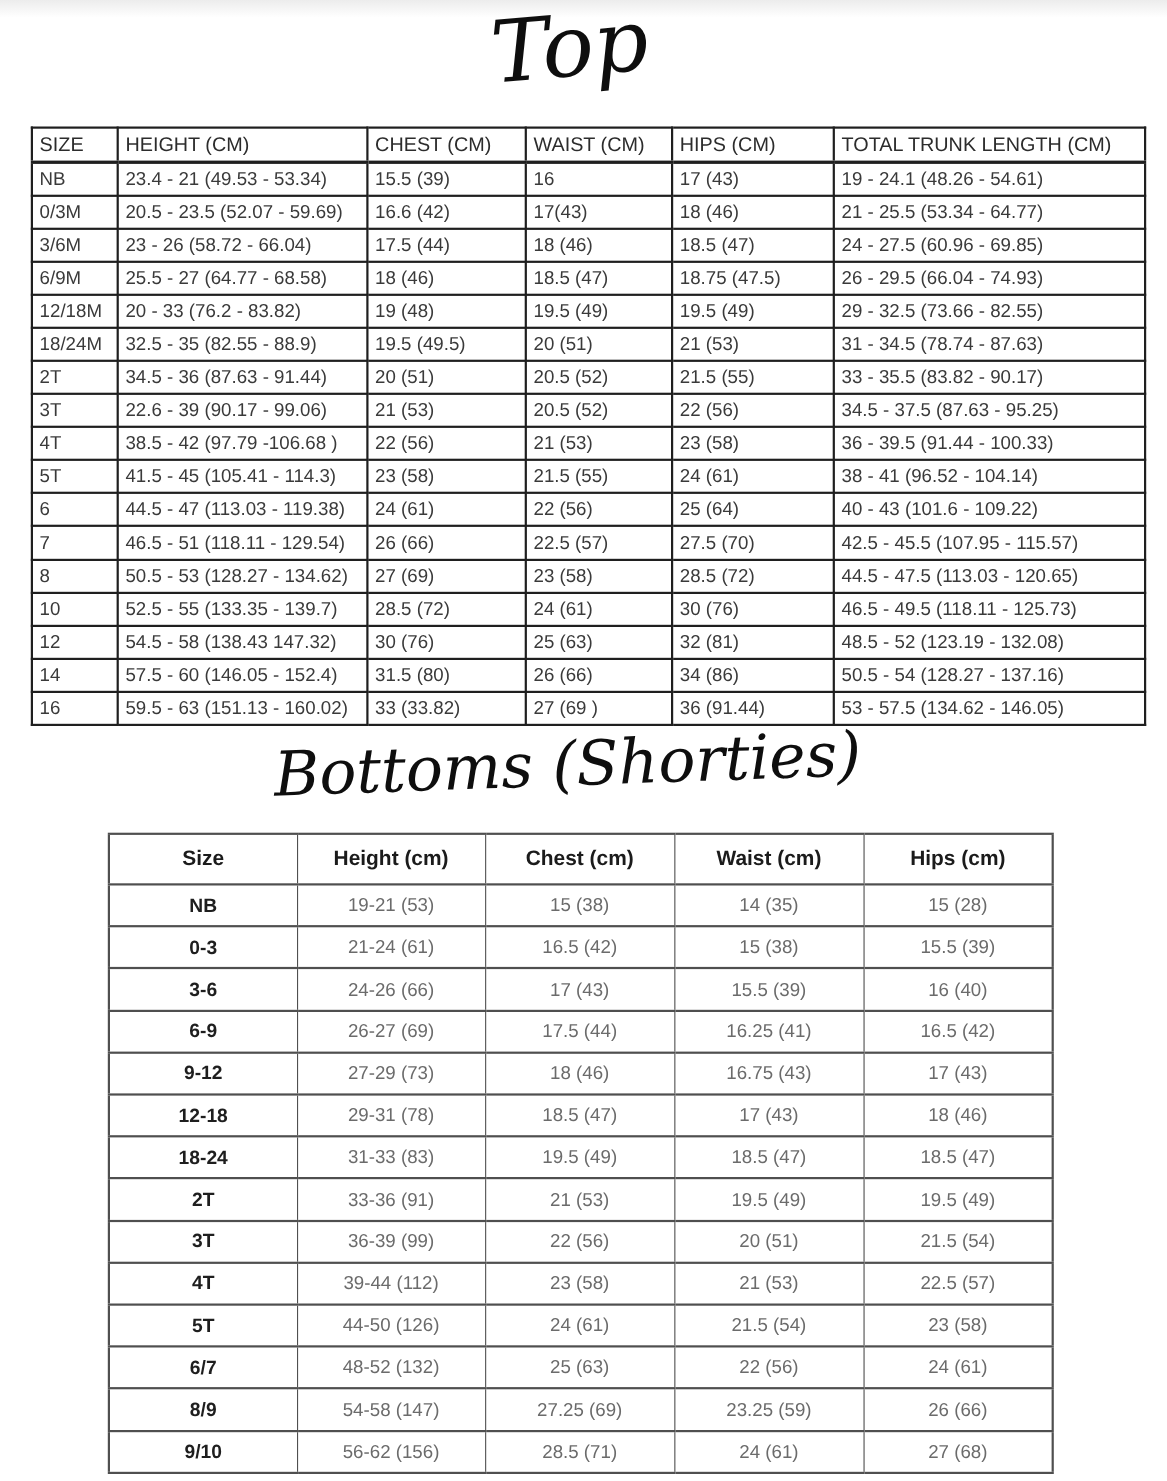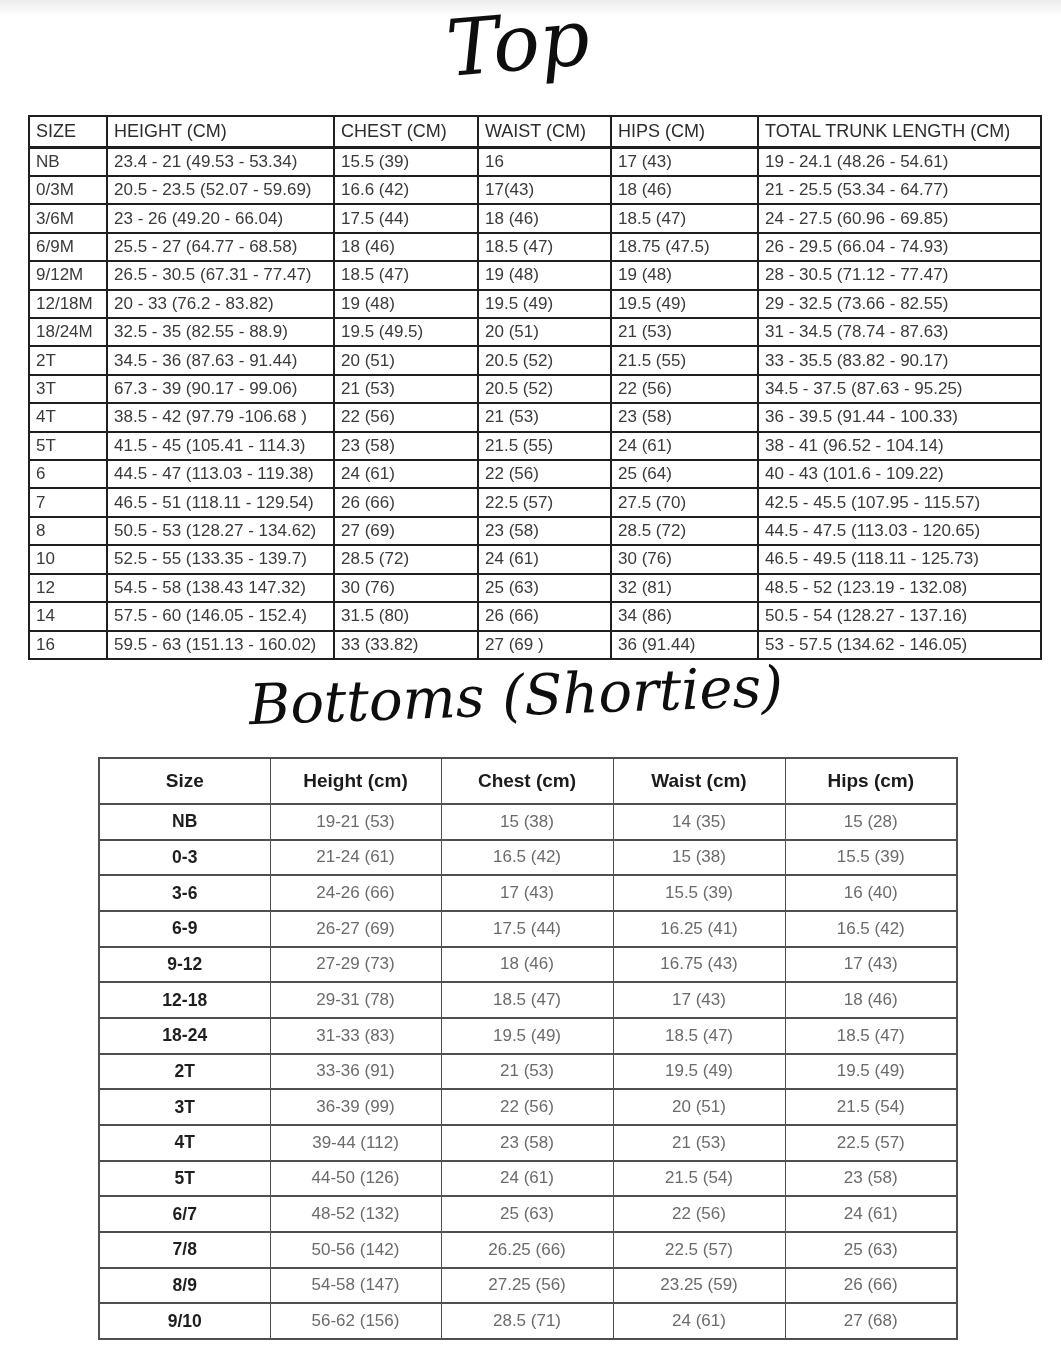--- a/index.html
+++ b/index.html
@@ -143,41 +143,33 @@
         <tr>
           <td>0/3M</td>
           <td>20.5 - 23.5 (52.07 - 59.69)</td>
           <td>16.6 (42)</td>
           <td>17(43)</td>
           <td>18 (46)</td>
           <td>21 - 25.5 (53.34 - 64.77)</td>
         </tr>
         <tr>
           <td>3/6M</td>
-          <td>23 - 26 (49.20 - 66.04)</td>
+          <td>23 - 26 (58.72 - 66.04)</td>
           <td>17.5 (44)</td>
           <td>18 (46)</td>
           <td>18.5 (47)</td>
           <td>24 - 27.5 (60.96 - 69.85)</td>
         </tr>
         <tr>
           <td>6/9M</td>
           <td>25.5 - 27 (64.77 - 68.58)</td>
           <td>18 (46)</td>
           <td>18.5 (47)</td>
           <td>18.75 (47.5)</td>
           <td>26 - 29.5 (66.04 - 74.93)</td>
-        </tr>
-        <tr>
-          <td>9/12M</td>
-          <td>26.5 - 30.5 (67.31 - 77.47)</td>
-          <td>18.5 (47)</td>
-          <td>19 (48)</td>
-          <td>19 (48)</td>
-          <td>28 - 30.5 (71.12 - 77.47)</td>
         </tr>
         <tr>
           <td>12/18M</td>
           <td>20 - 33 (76.2 - 83.82)</td>
           <td>19 (48)</td>
           <td>19.5 (49)</td>
           <td>19.5 (49)</td>
           <td>29 - 32.5 (73.66 - 82.55)</td>
         </tr>
         <tr>
@@ -191,21 +183,21 @@
         <tr>
           <td>2T</td>
           <td>34.5 - 36 (87.63 - 91.44)</td>
           <td>20 (51)</td>
           <td>20.5 (52)</td>
           <td>21.5 (55)</td>
           <td>33 - 35.5 (83.82 - 90.17)</td>
         </tr>
         <tr>
           <td>3T</td>
-          <td>67.3 - 39 (90.17 - 99.06)</td>
+          <td>22.6 - 39 (90.17 - 99.06)</td>
           <td>21 (53)</td>
           <td>20.5 (52)</td>
           <td>22 (56)</td>
           <td>34.5 - 37.5 (87.63 - 95.25)</td>
         </tr>
         <tr>
           <td>4T</td>
           <td>38.5 - 42 (97.79 -106.68 )</td>
           <td>22 (56)</td>
           <td>21 (53)</td>
@@ -377,30 +369,23 @@
           <td>23 (58)</td>
         </tr>
         <tr>
           <td>6/7</td>
           <td>48-52 (132)</td>
           <td>25 (63)</td>
           <td>22 (56)</td>
           <td>24 (61)</td>
         </tr>
         <tr>
-          <td>7/8</td>
-          <td>50-56 (142)</td>
-          <td>26.25 (66)</td>
-          <td>22.5 (57)</td>
-          <td>25 (63)</td>
-        </tr>
-        <tr>
           <td>8/9</td>
           <td>54-58 (147)</td>
-          <td>27.25 (56)</td>
+          <td>27.25 (69)</td>
           <td>23.25 (59)</td>
           <td>26 (66)</td>
         </tr>
         <tr>
           <td>9/10</td>
           <td>56-62 (156)</td>
           <td>28.5 (71)</td>
           <td>24 (61)</td>
           <td>27 (68)</td>
         </tr>

